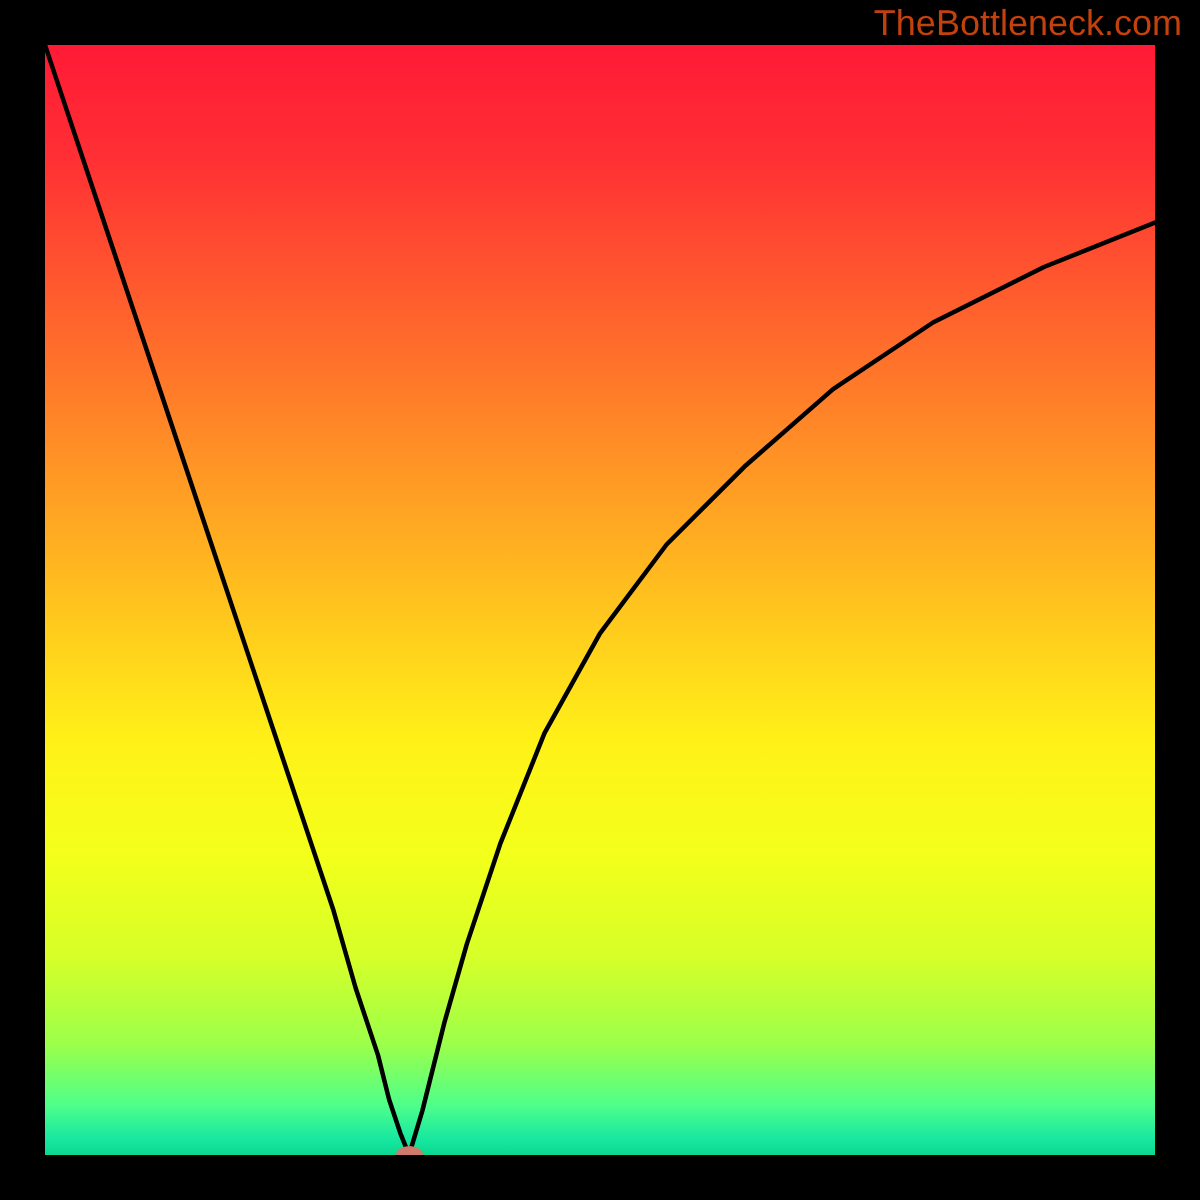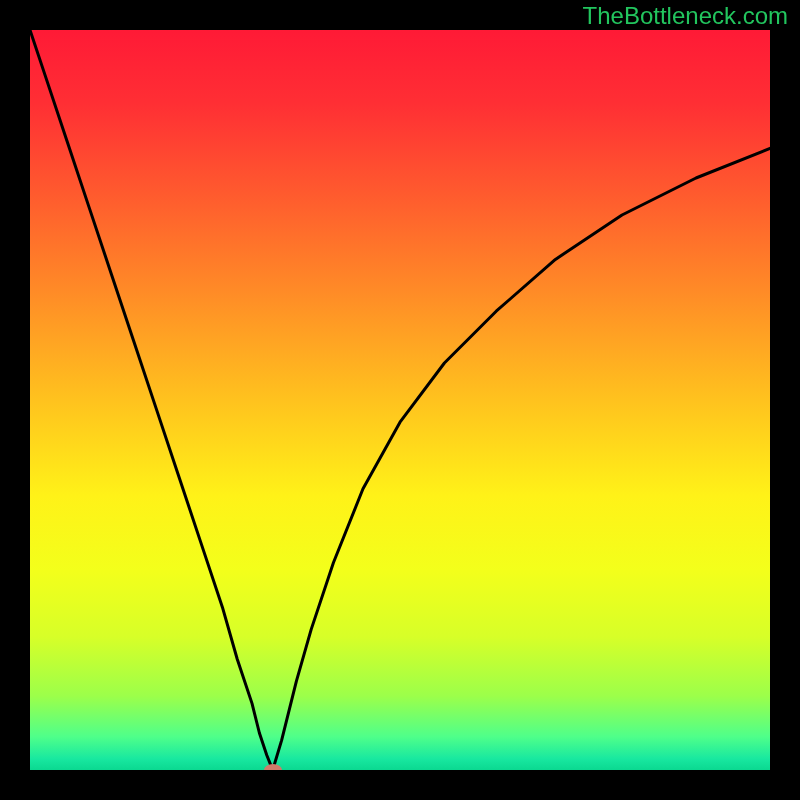--- a/index.html
+++ b/index.html
@@ -13,21 +13,21 @@
   .frame {
     position: relative;
     width: 800px;
     height: 800px;
     background: #000;
   }
   .watermark {
     position: absolute;
     top: 2px;
     right: 12px;
-    color: #22c55e;
+    color: #c2410c;
     font-family: Arial, Helvetica, sans-serif;
     font-size: 24px;
     letter-spacing: 0px;
     z-index: 20;
   }
   .plot-area {
     position: absolute;
     left: 30px;
     top: 30px;
     width: 740px;

